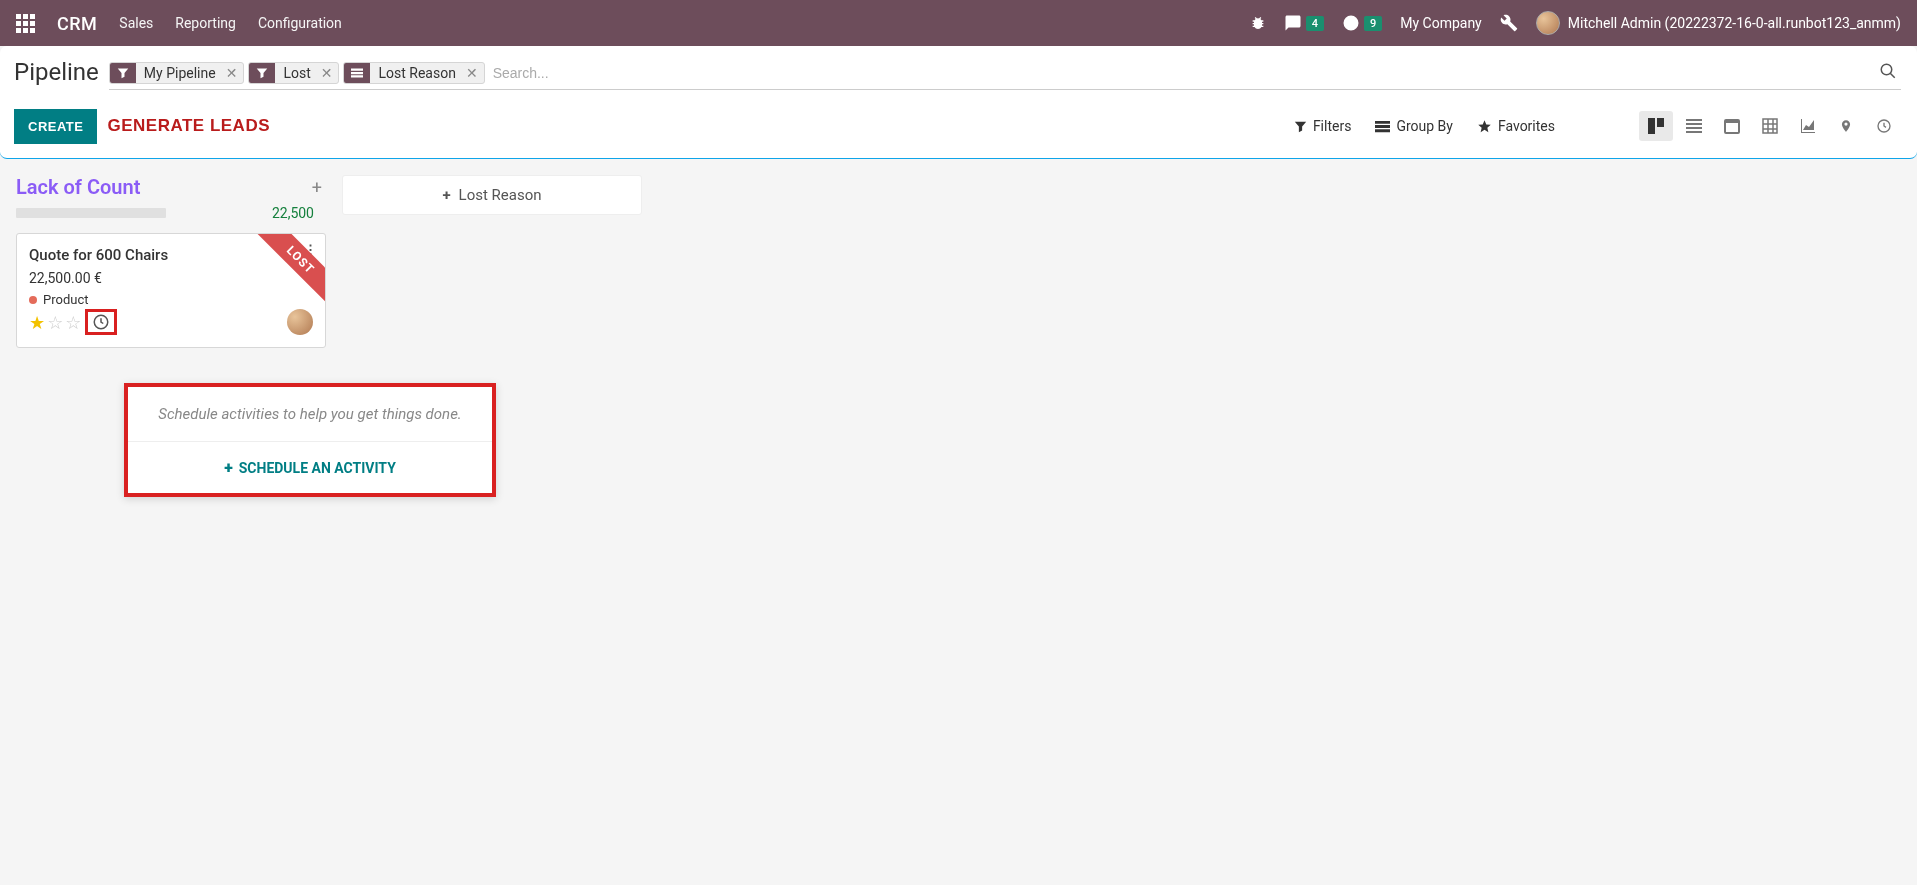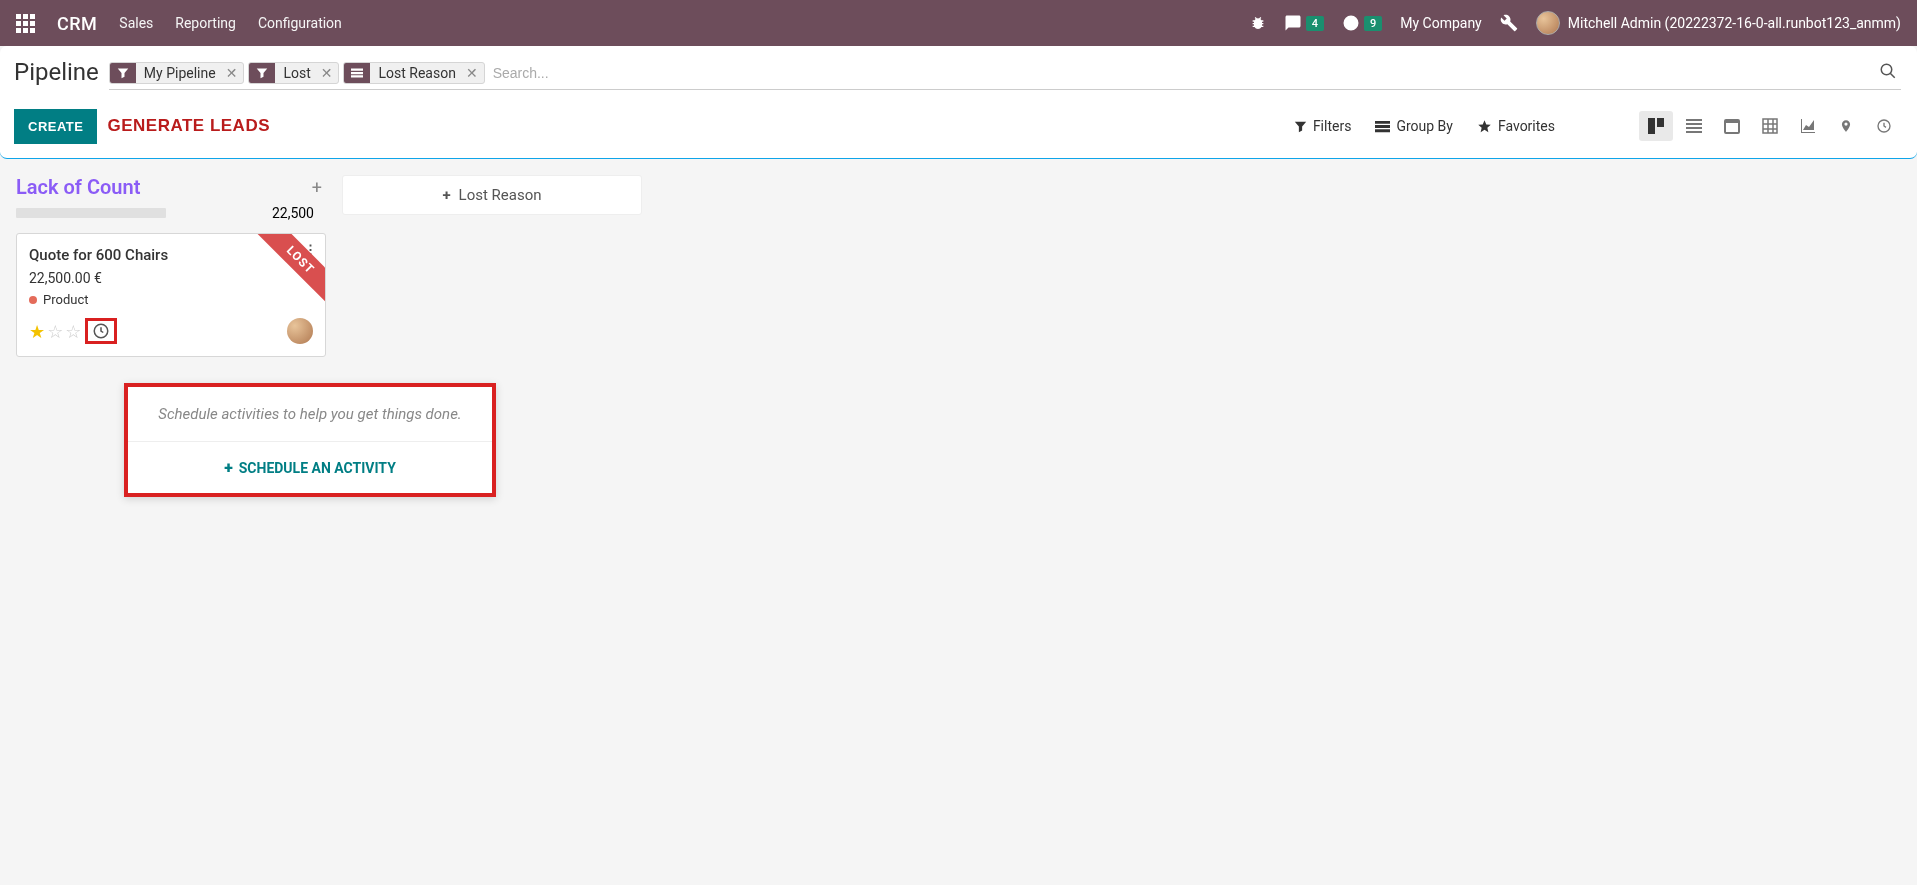--- a/index.html
+++ b/index.html
@@ -42,26 +42,26 @@
   .view-btn { width:34px; height:30px; display:flex; align-items:center; justify-content:center; cursor:pointer; color:#666; border-radius:3px; }
   .view-btn.active { background:#e9e9e9; color:#333; }
 
   .kanban-area { display:flex; padding:16px; gap:16px; align-items:flex-start; }
   .kanban-col { width:310px; }
   .col-header { display:flex; justify-content:space-between; align-items:center; padding:0 4px 6px 0; }
   .col-title { font-size:20px; font-weight:600; color:#8b5cf6; }
   .col-plus { color:#888; font-size:18px; cursor:pointer; }
   .col-bar { width:150px; height:10px; background:#e0e0e0; border-radius:1px; }
   .col-total-row { display:flex; justify-content:space-between; align-items:center; margin-bottom:12px; }
-  .col-total { color:#000000; font-size:14px; font-weight:400; padding-right:12px; }
+  .col-total { color:#15803d; font-size:14px; font-weight:400; padding-right:12px; }
 
   .kanban-card { background:#fff; border:1px solid #d7d7d7; border-radius:3px; padding:12px; position:relative; overflow:hidden; }
   .card-title { font-size:15px; font-weight:500; color:#333; margin-bottom:6px; }
   .card-amount { font-size:14px; color:#333; margin-bottom:6px; }
-  .card-tag-row { display:flex; align-items:center; gap:6px; margin-bottom:11px; font-size:13px; color:#333; }
+  .card-tag-row { display:flex; align-items:center; gap:6px; margin-bottom:2px; font-size:13px; color:#333; }
   .tag-dot { width:8px; height:8px; border-radius:50%; background:#e46b5a; display:inline-block; }
   .card-footer { display:flex; justify-content:space-between; align-items:center; }
   .stars { display:flex; gap:2px; align-items:center; }
   .star { color:#ccc; font-size:18px; }
   .star.filled { color:#f3c200; }
   .clock-icon-wrap { border:3px solid #d92020; padding:1px 4px; display:inline-flex; align-items:center; justify-content:center; margin-left:2px;}
   .card-avatar { width:26px; height:26px; border-radius:50%; background: radial-gradient(circle at 30% 30%, #e8c49a, #b07850); }
   .card-menu { position:absolute; top:8px; right:8px; color:#555; cursor:pointer; font-weight:bold; }
 
   .lost-ribbon { position:absolute; top:14px; right:-36px; background:#d94f4f; color:#fff; padding:5px 44px; transform:rotate(45deg); font-weight:700; font-size:12px; letter-spacing:1px; }

